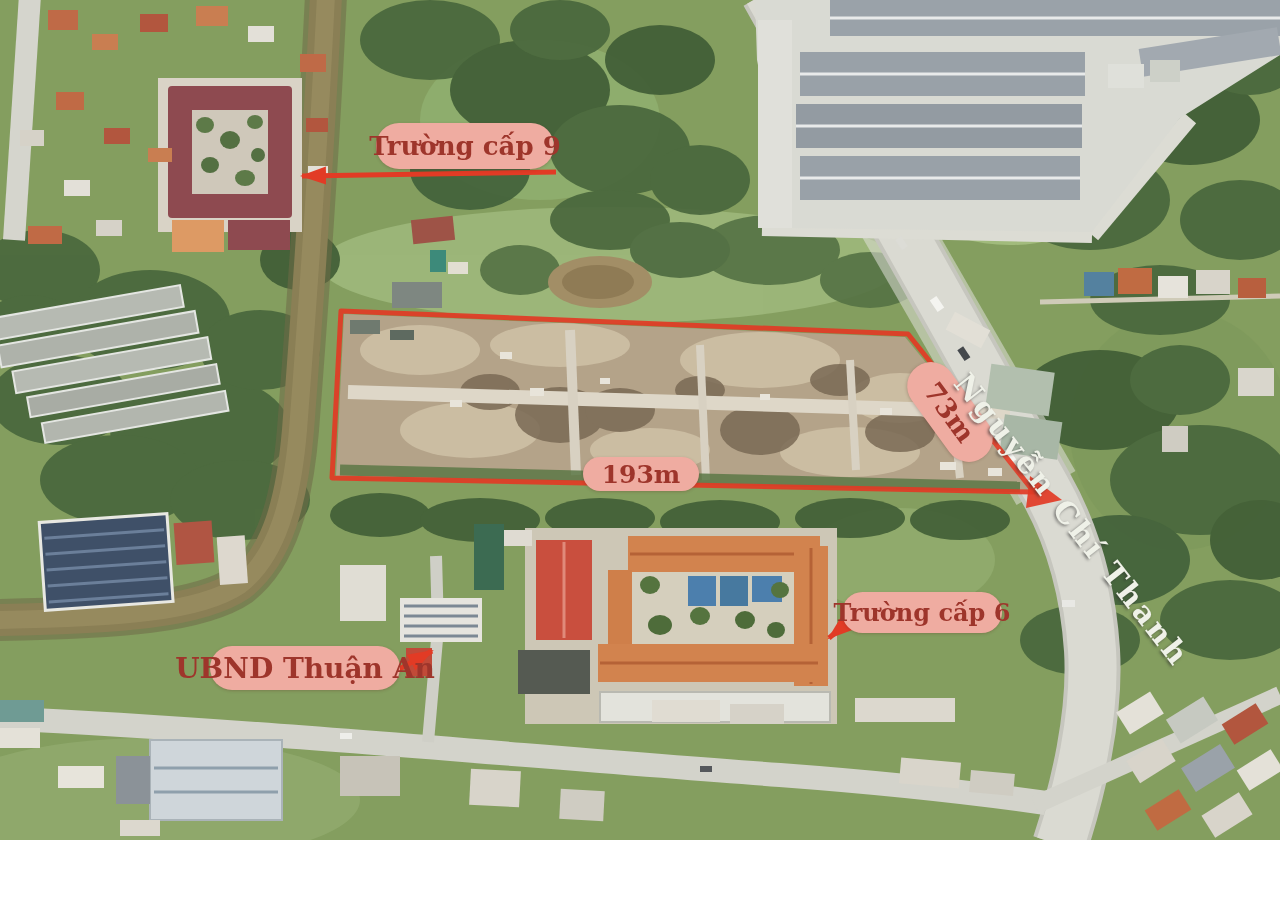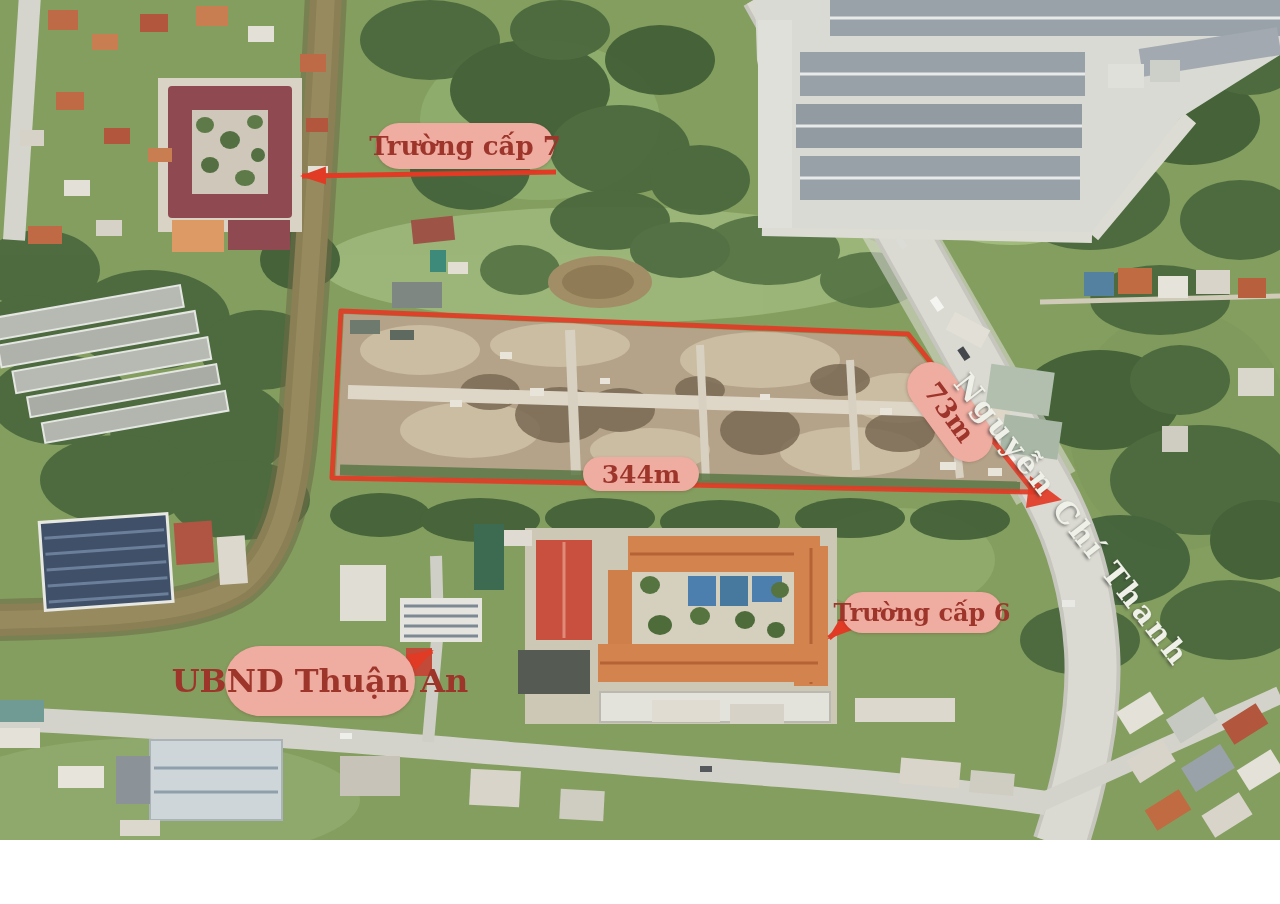--- a/index.html
+++ b/index.html
@@ -7,21 +7,21 @@
          font-family:"DejaVu Serif", serif;}
   .photo{position:absolute;left:0;top:0;width:1280px;height:840px;overflow:hidden;background:#849e5f;}
   .photo svg{position:absolute;left:0;top:0;}
   .pill{position:absolute;display:flex;align-items:center;justify-content:center;
         background:#efaca1;color:#9e352b;font-weight:bold;border-radius:999px;
         white-space:nowrap;box-shadow:0 1px 3px rgba(90,40,30,.25);}
   #label-school1{left:376px;top:123px;width:178px;height:46px;font-size:26px;}
   #label-193m{left:583px;top:457px;width:116px;height:34px;font-size:25px;}
   #label-73m{left:894px;top:388px;width:112px;height:48px;font-size:27px;transform:rotate(54deg);}
   #label-school2{left:842px;top:592px;width:160px;height:41px;font-size:24px;}
-  #label-ubnd{left:225px;top:646px;width:190px;height:70px;font-size:32px;}
+  #label-ubnd{left:210px;top:646px;width:190px;height:44px;font-size:28px;}
   #road-name{position:absolute;left:905px;top:474px;width:290px;text-align:center;
              transform:rotate(52deg);transform-origin:center;
              color:#eff1e8;font-weight:bold;font-size:30px;letter-spacing:3px;white-space:nowrap;
              text-shadow:0 2px 3px rgba(45,45,45,.6);}
   .white-margin{position:absolute;left:0;top:840px;width:1280px;height:64px;background:#ffffff;}
 </style>
 </head>
 <body>
 
 <div class="stage">
@@ -306,22 +306,22 @@
           </marker>
         </defs>
         <path d="M 341,311 L 908,334 L 1034,492 L 332,478 Z" fill="none" stroke="#e23b25" stroke-width="5" stroke-linejoin="round" opacity="0.92"></path>
         <path d="M 1030,476 L 1062,500 L 1026,508 Z" fill="#e23b25" opacity="0.92"></path>
         <path d="M 556,172 L 302,176" stroke="#e23b25" stroke-width="5" fill="none" marker-end="url(#ah)"></path>
         <path d="M 858,614 L 829,638" stroke="#e23b25" stroke-width="5" fill="none" marker-end="url(#ah)"></path>
         <path d="M 394,672 L 432,651" stroke="#e23b25" stroke-width="5" fill="none" marker-end="url(#ah)"></path>
       </g>
     </svg>
 
-    <div class="pill" id="label-school1">Trường cấp 7</div>
-    <div class="pill" id="label-193m">344m</div>
+    <div class="pill" id="label-school1">Trường cấp 9</div>
+    <div class="pill" id="label-193m">193m</div>
     <div class="pill" id="label-73m">73m</div>
     <div class="pill" id="label-school2">Trường cấp 6</div>
     <div class="pill" id="label-ubnd">UBND Thuận An</div>
     <div id="road-name">Nguyễn Chí Thanh</div>
   </div>
 
   <div class="white-margin"></div>
 </div>
 
 </body></html>

